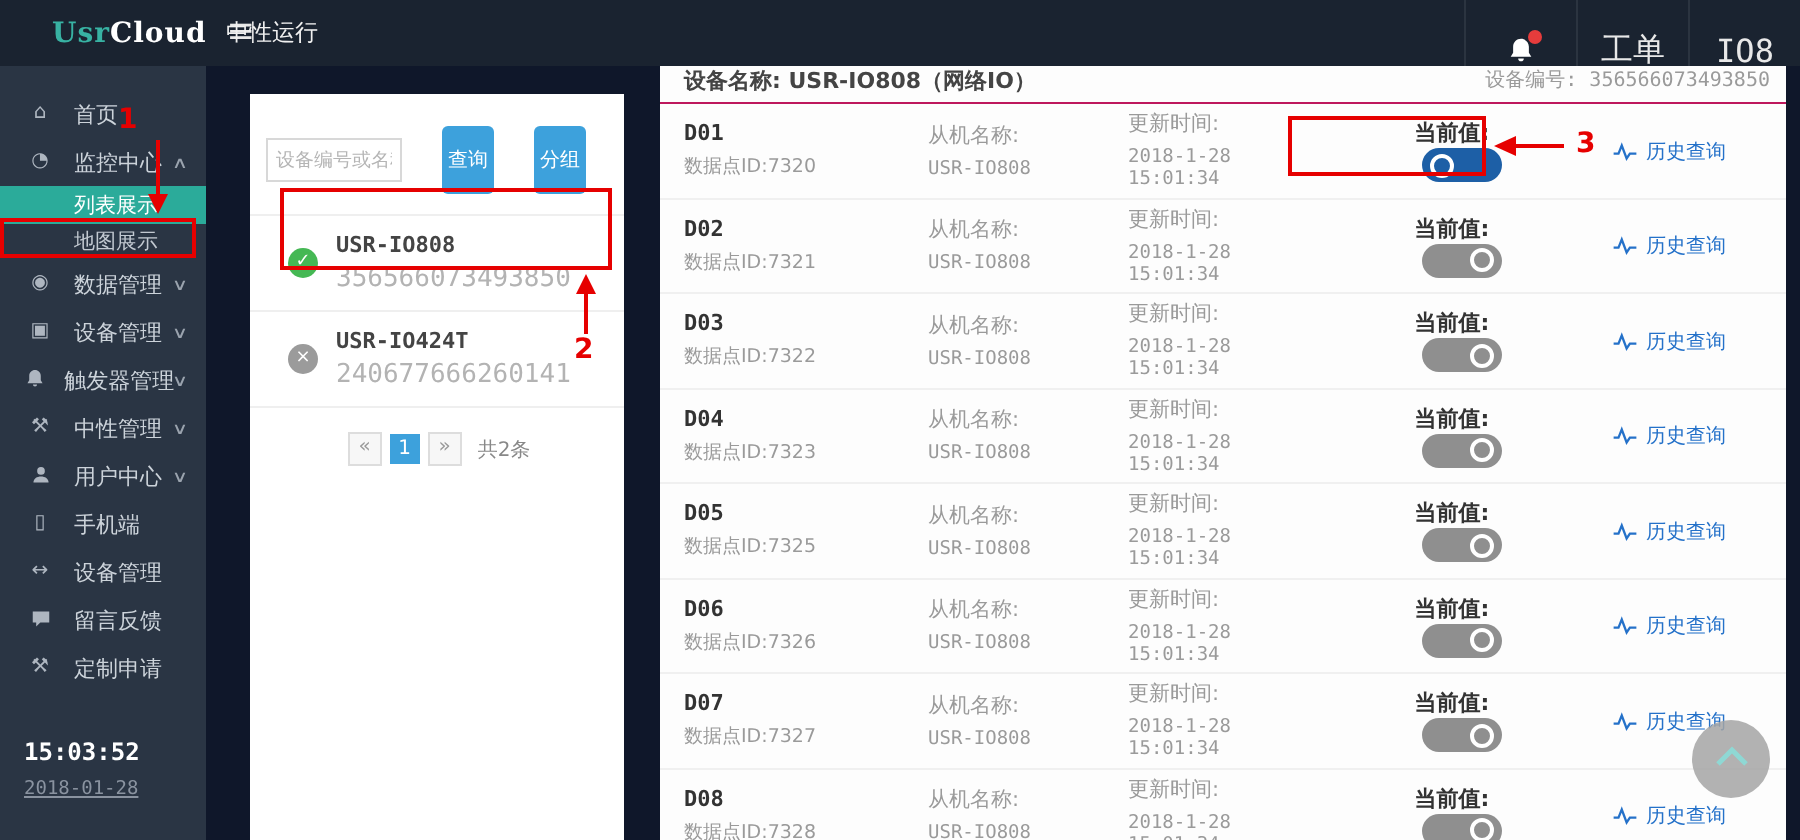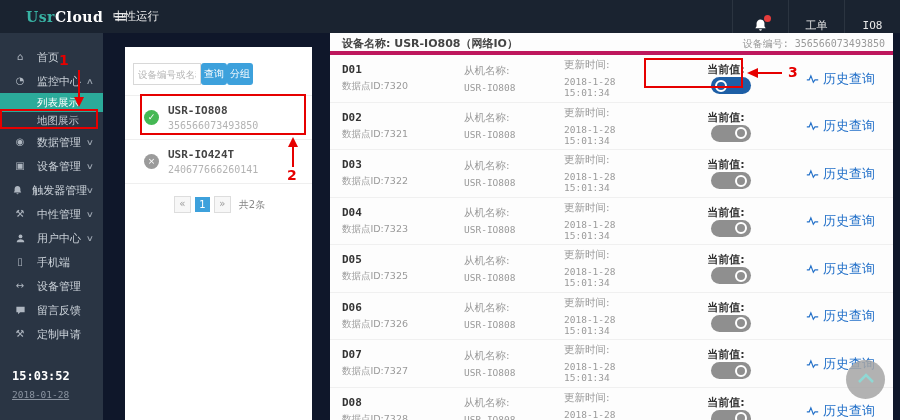--- a/index.html
+++ b/index.html
@@ -11,21 +11,21 @@
   .topbar{position:absolute;left:0;top:0;width:900px;height:33px;background:#1a2330;color:#fff;
           display:flex;align-items:center;z-index:5;}
   .brand{width:103px;display:flex;align-items:center;padding-left:26px;box-sizing:border-box;}
   .logo{font-family:"DejaVu Serif",serif;font-weight:bold;font-size:14px;letter-spacing:.5px;}
   .logo-teal{color:#38b2a3;}
   .logo-white{color:#fff;}
   .hamburger{font-size:17px;color:#e8e8e8;margin-left:10px;cursor:pointer;line-height:1;}
   .page-title{font-size:11.5px;color:#f0f0f0;margin-left:10px;}
   .top-right{margin-left:auto;display:flex;height:33px;}
   .top-item{display:flex;align-items:center;justify-content:center;width:55px;height:50px;
-            font-size:11px;color:#e8e8e8;border-left:1px solid rgba(255,255,255,.08);cursor:pointer;position:relative;}
+            font-size:16px;color:#e8e8e8;border-left:1px solid rgba(255,255,255,.08);cursor:pointer;position:relative;}
   .bell-wrap{position:relative;width:15px;height:15px;}
   .bell-dot{position:absolute;right:-3px;top:-3px;width:7px;height:7px;border-radius:50%;background:#e63c3c;}
 
   
   .sidebar{position:absolute;left:0;top:33px;width:103px;height:387px;background:#2a3544;z-index:2;}
   #sidebar-nav{padding-top:12px;}
   .side-item{display:flex;align-items:center;height:24px;color:#ccd3da;font-size:11px;cursor:pointer;}
   .side-item.sub{height:18px;font-size:10.5px;color:#c2c9d1;}
   .side-item.selected{height:19px;background:#2bab9a;color:#fff;}
   .side-icon{width:16px;margin-left:12px;text-align:center;color:#aeb6c0;font-size:10px;line-height:1;}
@@ -35,59 +35,59 @@
   .chev{margin-left:auto;margin-right:10px;font-size:8px;color:#9aa3ae;transform:scaleX(1.4);}
   .side-footer{position:absolute;left:12px;top:336px;}
   .clock{color:#fff;font-size:12px;font-weight:bold;font-family:"DejaVu Sans Mono",monospace;}
   .date{color:#8a93a0;font-size:9.5px;margin-top:6px;font-family:"DejaVu Sans Mono",monospace;text-decoration:underline;}
 
   
   .device-panel{position:absolute;left:125px;top:47px;width:187px;height:373px;background:#fff;box-sizing:border-box;}
   .search-row{display:flex;align-items:center;margin:16px 0 10px 8px;}
   .search-row input{width:58px;height:20px;border:1px solid #d8d8d8;font-size:9.5px;padding:0 4px;color:#333;outline:none;}
   .search-row input::placeholder{color:#b5b5b5;}
-  .btn-blue{height:22px;width:26px;background:#3da1dc;color:#fff;border:none;border-radius:3px;
-            font-size:10px;margin-left:0;padding:0;cursor:pointer;font-family:inherit;}
+  .btn-blue{height:34px;width:26px;background:#3da1dc;color:#fff;border:none;border-radius:3px;
+            font-size:10px;margin-left:20px;padding:0;cursor:pointer;font-family:inherit;}
   .device-item{display:flex;align-items:center;padding:8px 0 8px 19px;border-bottom:1px solid #efefef;cursor:pointer;}
   .device-item:first-child{border-top:1px solid #efefef;}
   .dstatus{flex:0 0 15px;width:15px;height:15px;border-radius:50%;color:#fff;font-size:9px;line-height:15px;text-align:center;}
   .dstatus.on{background:#45b854;}
   .dstatus.off{background:#9b9b9b;}
   .dmeta{margin-left:9px;}
   .dname{font-size:11px;font-weight:bold;color:#444;font-family:"DejaVu Sans Mono",monospace;}
-  .did{font-size:10px;color:#b3b3b3;margin-top:3px;font-family:"DejaVu Sans Mono",monospace;}
+  .did{font-size:13px;color:#b3b3b3;margin-top:3px;font-family:"DejaVu Sans Mono",monospace;}
   .pager{display:flex;align-items:center;justify-content:center;margin-top:12px;}
   .pg-btn{width:15px;height:15px;border:1px solid #ddd;background:#f7f7f7;color:#999;font-size:10px;
           line-height:14px;text-align:center;margin:0 2px;cursor:pointer;}
   .pg-cur{width:15px;height:15px;background:#3da1dc;color:#fff;font-size:10px;line-height:15px;text-align:center;margin:0 2px;cursor:pointer;}
   .pg-total{color:#888;font-size:10px;margin-left:6px;}
 
   
   .main-panel{position:absolute;left:330px;top:33px;width:563px;height:387px;background:#fdfdfd;}
-  .main-header{display:flex;align-items:flex-end;height:18px;border-bottom:4px solid #be185d;padding:0 8px 0 12px;}
+  .main-header{display:flex;align-items:flex-start;height:18px;border-bottom:1px solid #be185d;padding:0 8px 0 12px;}
   .mh-left{font-size:11px;font-weight:bold;color:#444;}
   .mh-right{margin-left:auto;font-size:10px;color:#9a9a9a;}
   .row{display:flex;align-items:center;height:47.5px;border-bottom:1px solid #f0f0f0;padding-left:12px;box-sizing:border-box;}
   .col1{width:122px;}
   .col2{width:100px;}
   .col3{width:92px;}
   .col4{width:150px;display:flex;align-items:center;flex-direction:column;}
   .col5{flex:1;}
   .c-name{font-size:11px;font-weight:bold;color:#333;font-family:"DejaVu Sans Mono",monospace;}
   .c-dpid{font-size:9.5px;color:#9a9a9a;margin-top:4px;}
   .lbl{font-size:10.5px;color:#9a9a9a;}
   .val{font-size:9.5px;color:#9a9a9a;margin-top:4px;font-family:"DejaVu Sans Mono",monospace;}
   .vlbl{font-size:11px;font-weight:bold;color:#333;margin-right:10px;}
   .toggle{position:relative;display:inline-block;width:40px;height:17px;border-radius:9px;cursor:pointer;}
   .toggle.on{background:#1d5fa6;}
   .toggle.off{background:#8f8f8f;}
   .knob{position:absolute;top:2.5px;width:12px;height:12px;box-sizing:border-box;border:2.5px solid #fff;border-radius:50%;}
   .toggle.on .knob{left:4px;}
   .toggle.off .knob{right:4px;}
-  .history-link{display:inline-flex;align-items:center;color:#2471c9;font-size:13px;cursor:pointer;}
+  .history-link{display:inline-flex;align-items:center;color:#2471c9;font-size:10px;cursor:pointer;}
   .pulse{margin-right:4px;display:inline-flex;}
 
   
   .back-top{position:absolute;left:846px;top:360px;width:39px;height:39px;border-radius:50%;
             background:rgba(165,165,165,.85);display:flex;align-items:center;justify-content:center;cursor:pointer;z-index:8;}
 
   
   .ann{position:absolute;z-index:9;pointer-events:none;}
   .ann-box{border:2px solid #e60000;box-sizing:border-box;}
   .ann-num{color:#e60000;font-size:14px;font-weight:bold;font-family:"DejaVu Sans",sans-serif;}

